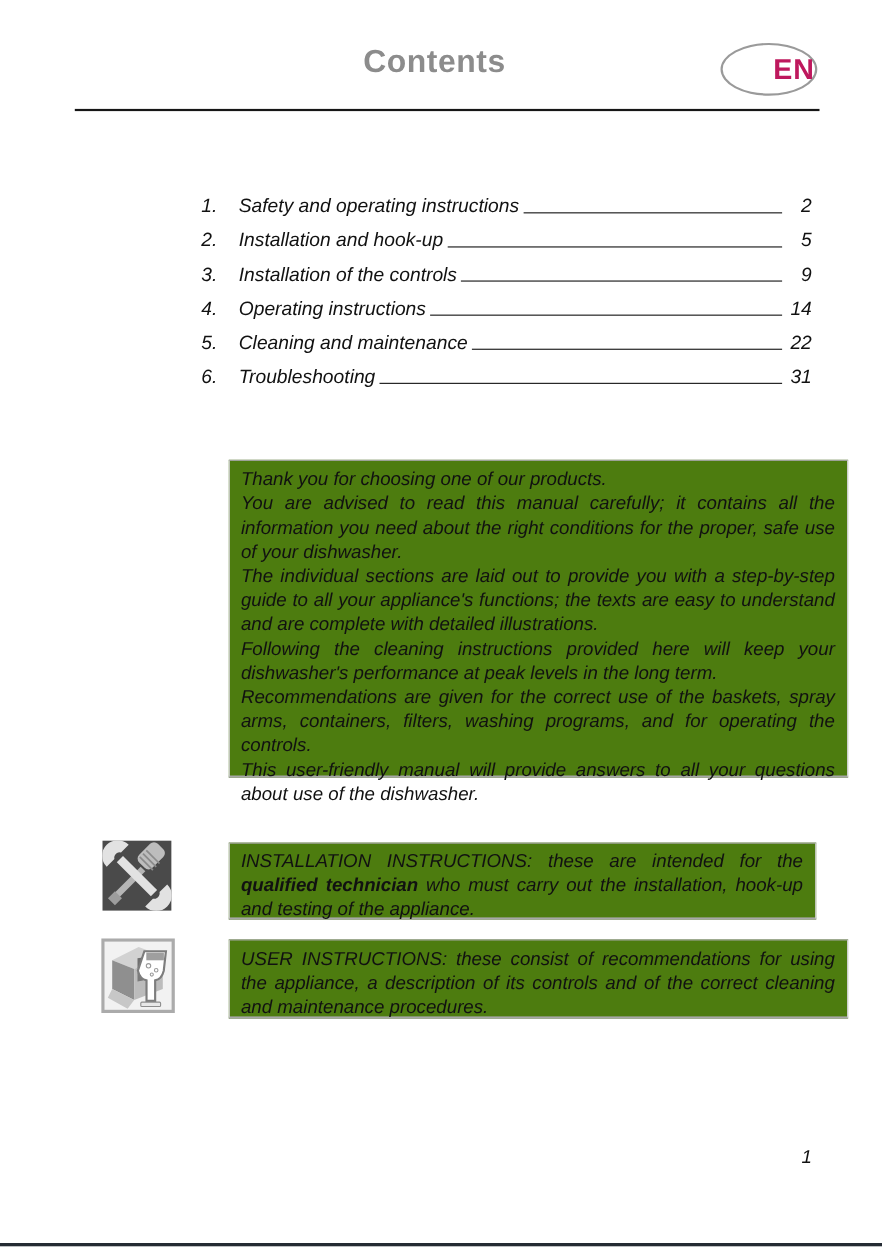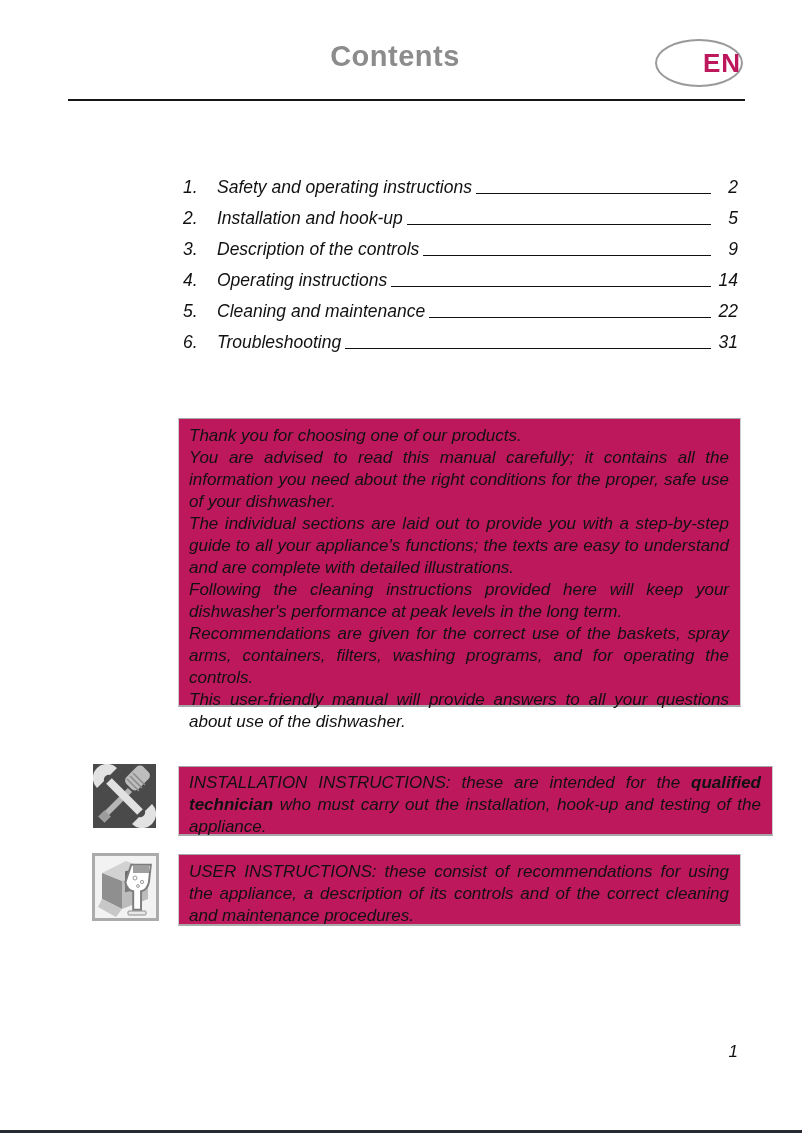--- a/index.html
+++ b/index.html
@@ -45,37 +45,38 @@
   .toc-label{white-space:nowrap;line-height:1.15;}
   .toc-leader{
     flex:1;align-self:flex-end;
     height:2px;margin:0 3px 3px 4px;
     border-bottom:1.6px solid #111;
   }
   .toc-page{min-width:24px;text-align:right;line-height:1.15;}
 
   
   .panel{
-    background:#be185d;
+    background:#4d7c0f;
     border-top:1px solid #a7a7a7;
     border-bottom:2px solid #a7a7a7;
     border-left:1px solid #cdcdcd;
     border-right:1px solid #cdcdcd;
     box-sizing:border-box;
     font-style:italic;font-size:17px;line-height:22px;
     text-align:justify;
+    margin-left:30px;
   }
   .intro-panel{
     position:absolute;left:178px;top:418px;width:563px;height:289px;
     padding:6px 11px 6px 10px;
   }
   .intro-panel p{margin:0;}
 
   .inst-panel{
-    position:absolute;left:178px;top:766px;width:595px;height:70px;
+    position:absolute;left:178px;top:766px;width:534px;height:70px;
     padding:5px 11px 5px 10px;
   }
   .user-panel{
     position:absolute;left:178px;top:854px;width:563px;height:72px;
     padding:6px 11px 5px 10px;
   }
   .bold{font-weight:bold;}
 
   
   .tools-icon{
@@ -114,21 +115,21 @@
       <span class="toc-page">2</span>
     </div>
     <div class="toc-row">
       <span class="toc-num">2.</span>
       <span class="toc-label">Installation and hook-up</span>
       <span class="toc-leader"></span>
       <span class="toc-page">5</span>
     </div>
     <div class="toc-row">
       <span class="toc-num">3.</span>
-      <span class="toc-label">Description of the controls</span>
+      <span class="toc-label">Installation of the controls</span>
       <span class="toc-leader"></span>
       <span class="toc-page">9</span>
     </div>
     <div class="toc-row">
       <span class="toc-num">4.</span>
       <span class="toc-label">Operating instructions</span>
       <span class="toc-leader"></span>
       <span class="toc-page">14</span>
     </div>
     <div class="toc-row">

